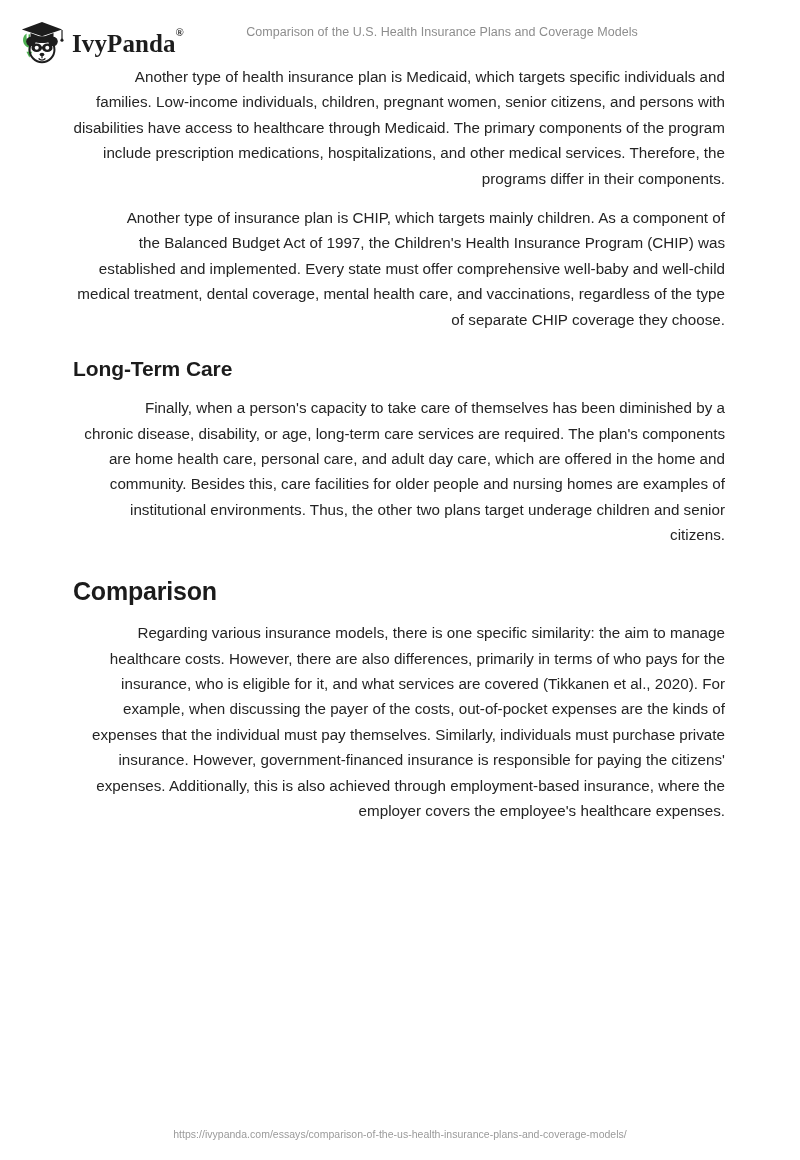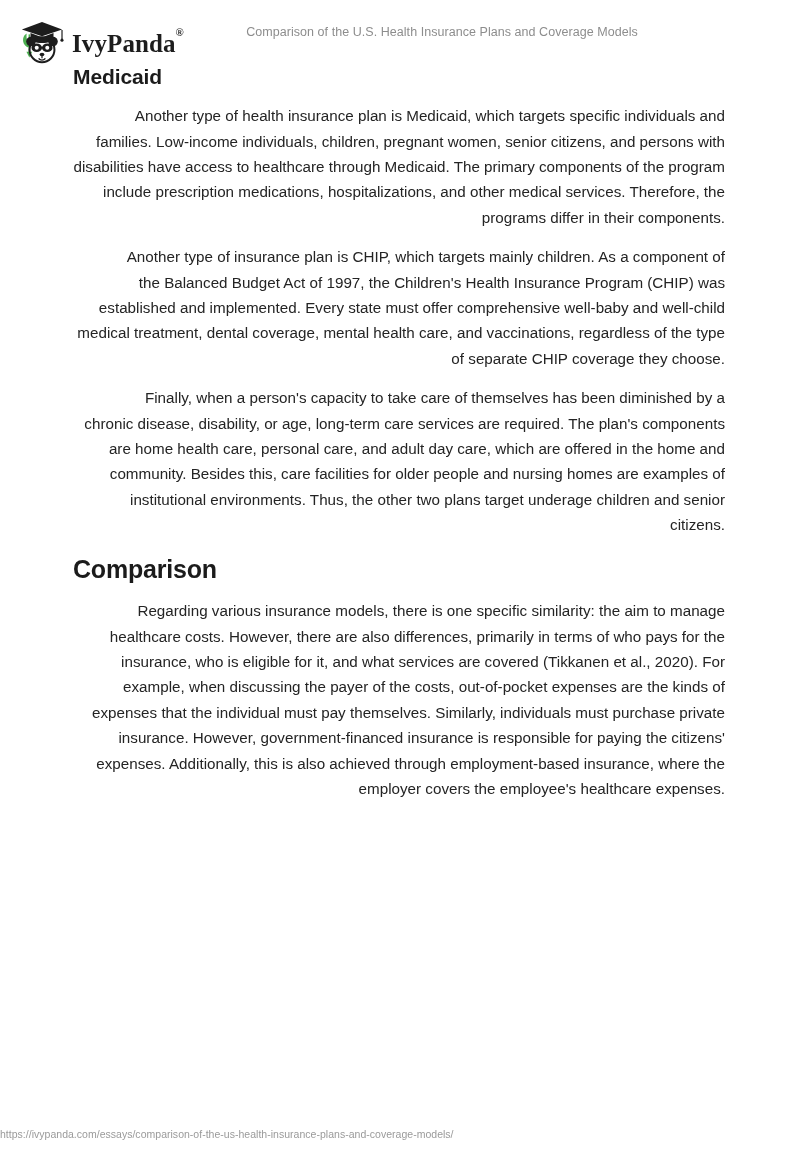--- a/index.html
+++ b/index.html
@@ -77,21 +77,21 @@
     position: absolute;
     left: 73px;
     top: 64px;
     width: 652px;
   }
 
   h2.sec-title {
     font-size: 25px;
     font-weight: 700;
     line-height: 1.22;
-    margin: 16px 0 6px 0;
+    margin: 28px 0 6px 0;
     color: #1b1b1b;
     letter-spacing: -0.2px;
   }
   h3.sub-title {
     font-size: 21px;
     font-weight: 700;
     line-height: 1.2;
     margin: 24px 0 4px 0;
     color: #1b1b1b;
     letter-spacing: -0.1px;
@@ -108,20 +108,21 @@
     text-align: right;
     letter-spacing: 0.01px;
   }
 
   
   .page-footer {
     position: absolute;
     left: 0;
     bottom: 18px;
     width: 800px;
+    text-align: center;
   }
   .footer-url {
     font-size: 10.5px;
     color: #9a9a9a;
     font-family: "Liberation Sans", sans-serif;
     text-decoration: none;
     letter-spacing: 0.02px;
     white-space: nowrap;
   }
 </style>
@@ -176,25 +177,25 @@
     <span class="brand-word">
       <span>IvyPanda</span><span class="brand-reg">®</span>
     </span>
   </a>
 
   <div class="doc-title">Comparison of the U.S. Health Insurance Plans and Coverage Models</div>
 </div>
 
 <main class="content">
 
-  <h3 class="sub-title">Medicaid</h3>
   <p class="para">Another type of health insurance plan is Medicaid, which targets specific individuals and families. Low-income individuals, children, pregnant women, senior citizens, and persons with disabilities have access to healthcare through Medicaid. The primary components of the program include prescription medications, hospitalizations, and other medical services. Therefore, the programs differ in their components.</p>
 
   <p class="para">Another type of insurance plan is CHIP, which targets mainly children. As a component of the Balanced Budget Act of 1997, the Children's Health Insurance Program (CHIP) was established and implemented. Every state must offer comprehensive well-baby and well-child medical treatment, dental coverage, mental health care, and vaccinations, regardless of the type of separate CHIP coverage they choose.</p>
 
+  <h3 class="sub-title">Long-Term Care</h3>
   <p class="para">Finally, when a person's capacity to take care of themselves has been diminished by a chronic disease, disability, or age, long-term care services are required. The plan's components are home health care, personal care, and adult day care, which are offered in the home and community. Besides this, care facilities for older people and nursing homes are examples of institutional environments. Thus, the other two plans target underage children and senior citizens.</p>
 
   <h2 class="sec-title">Comparison</h2>
   <p class="para">Regarding various insurance models, there is one specific similarity: the aim to manage healthcare costs. However, there are also differences, primarily in terms of who pays for the insurance, who is eligible for it, and what services are covered (Tikkanen et al., 2020). For example, when discussing the payer of the costs, out-of-pocket expenses are the kinds of expenses that the individual must pay themselves. Similarly, individuals must purchase private insurance. However, government-financed insurance is responsible for paying the citizens' expenses. Additionally, this is also achieved through employment-based insurance, where the employer covers the employee's healthcare expenses.</p>
 
 </main>
 
 <div class="page-footer">
   <a class="footer-url" href="#">https://ivypanda.com/essays/comparison-of-the-us-health-insurance-plans-and-coverage-models/</a>
 </div>

